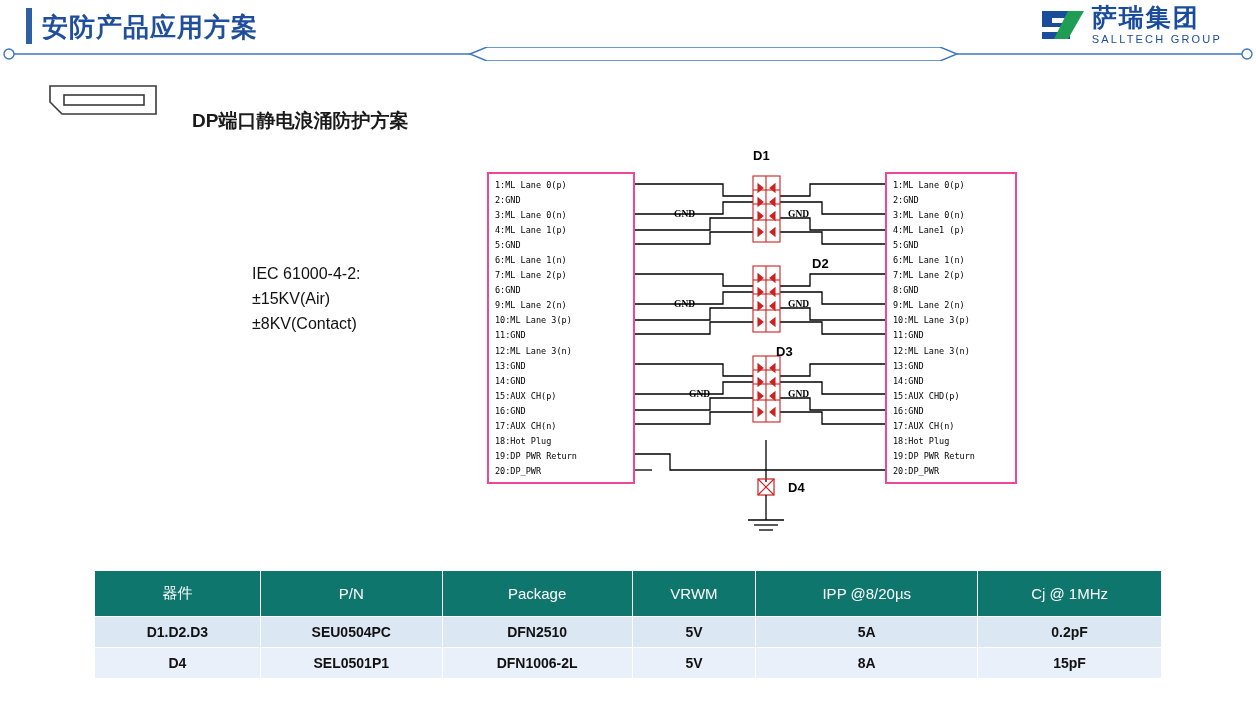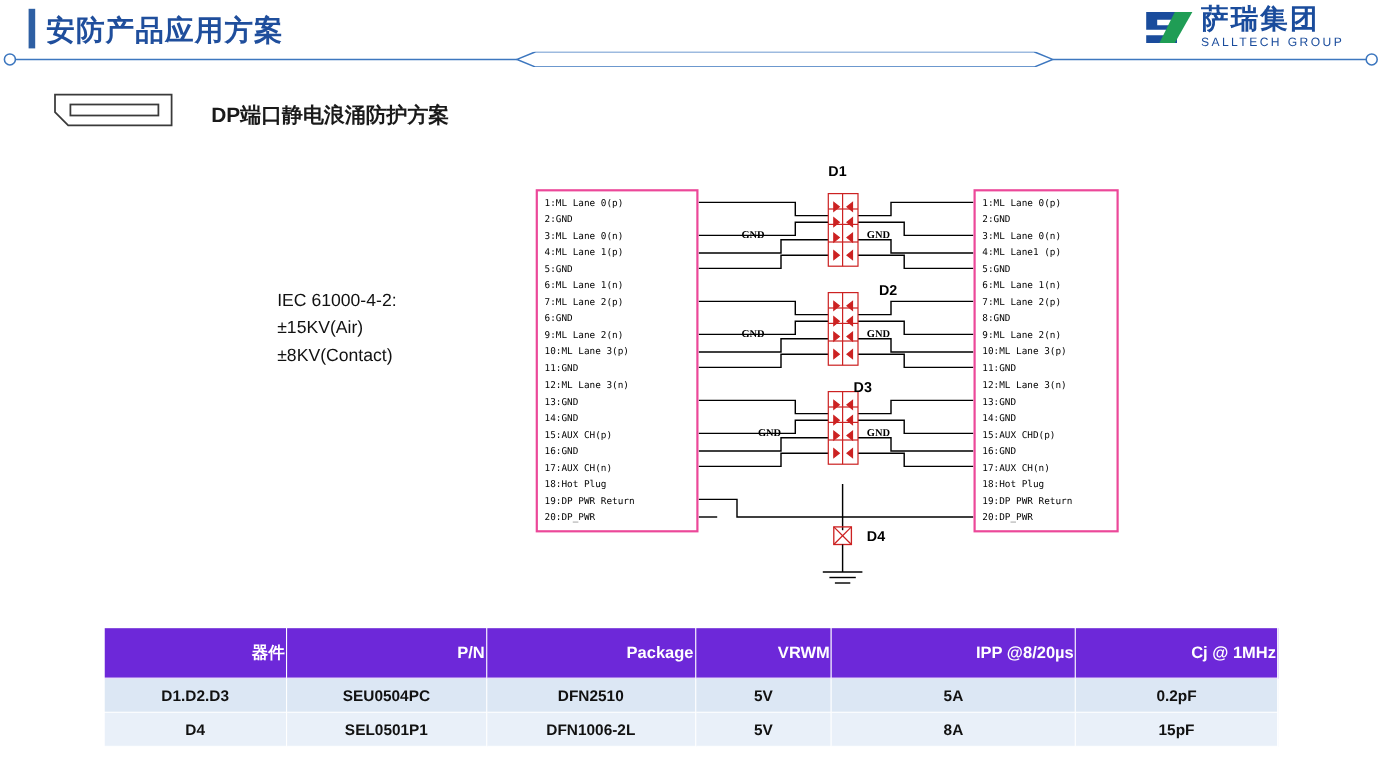--- a/index.html
+++ b/index.html
@@ -45,21 +45,21 @@
     font-size: 11px; color: #1a4c9c; letter-spacing: 2.2px;
     margin-top: 3px;
   }
 
   
   .dp-icon {
     position: absolute; left: 46px; top: 84px;
     width: 114px; height: 36px;
   }
   .sec-title {
-    position: absolute; left: 192px; top: 92px;
+    position: absolute; left: 192px; top: 108px;
     font-size: 19px; font-weight: bold; color: #1a1a1a;
   }
 
   
   .iec {
     position: absolute; left: 252px; top: 262px;
     font-size: 16px; color: #111; line-height: 1.55;
     white-space: pre-line;
   }
 
@@ -89,27 +89,26 @@
   }
 
   
   .tbl {
     position: absolute; left: 94px; top: 570px;
     width: 1068px;
     border-collapse: collapse;
     font-size: 14px;
   }
   .tbl th {
-    background: #6d28d9;
+    background: #0f766e;
     color: #fff;
-    font-weight: bold;
+    font-weight: normal;
     height: 46px;
     border: 1px solid #ffffff;
     font-size: 15px;
-    text-align: right;
   }
   .tbl td {
     height: 31px;
     text-align: center;
     font-weight: bold;
     border: 1px solid #ffffff;
     color: #111;
   }
   .tbl tr.r0 td { background: #dce7f4; }
   .tbl tr.r1 td { background: #e9f0f9; }
@@ -292,21 +291,21 @@
       <div>14:GND</div>
       <div>15:AUX CHD(p)</div>
       <div>16:GND</div>
       <div>17:AUX CH(n)</div>
       <div>18:Hot Plug</div>
       <div>19:DP PWR Return</div>
       <div>20:DP_PWR</div>
     </div>
 
     <div class="devlabel" style="left:283px; top:8px;">D1</div>
-    <div class="devlabel" style="left:301px; top:116px;padding-left:28px;">D2</div>
+    <div class="devlabel" style="left:314px; top:116px;padding-left:28px;">D2</div>
     <div class="devlabel" style="left:306px; top:204px;">D3</div>
     <div class="devlabel" style="left:318px; top:340px;">D4</div>
 
     <div class="gndlbl" style="left:204px; top:69px;">GND</div>
     <div class="gndlbl" style="left:318px; top:69px;">GND</div>
     <div class="gndlbl" style="left:204px; top:159px;">GND</div>
     <div class="gndlbl" style="left:318px; top:159px;">GND</div>
     <div class="gndlbl" style="left:219px; top:249px;">GND</div>
     <div class="gndlbl" style="left:318px; top:249px;">GND</div>
   </div>

